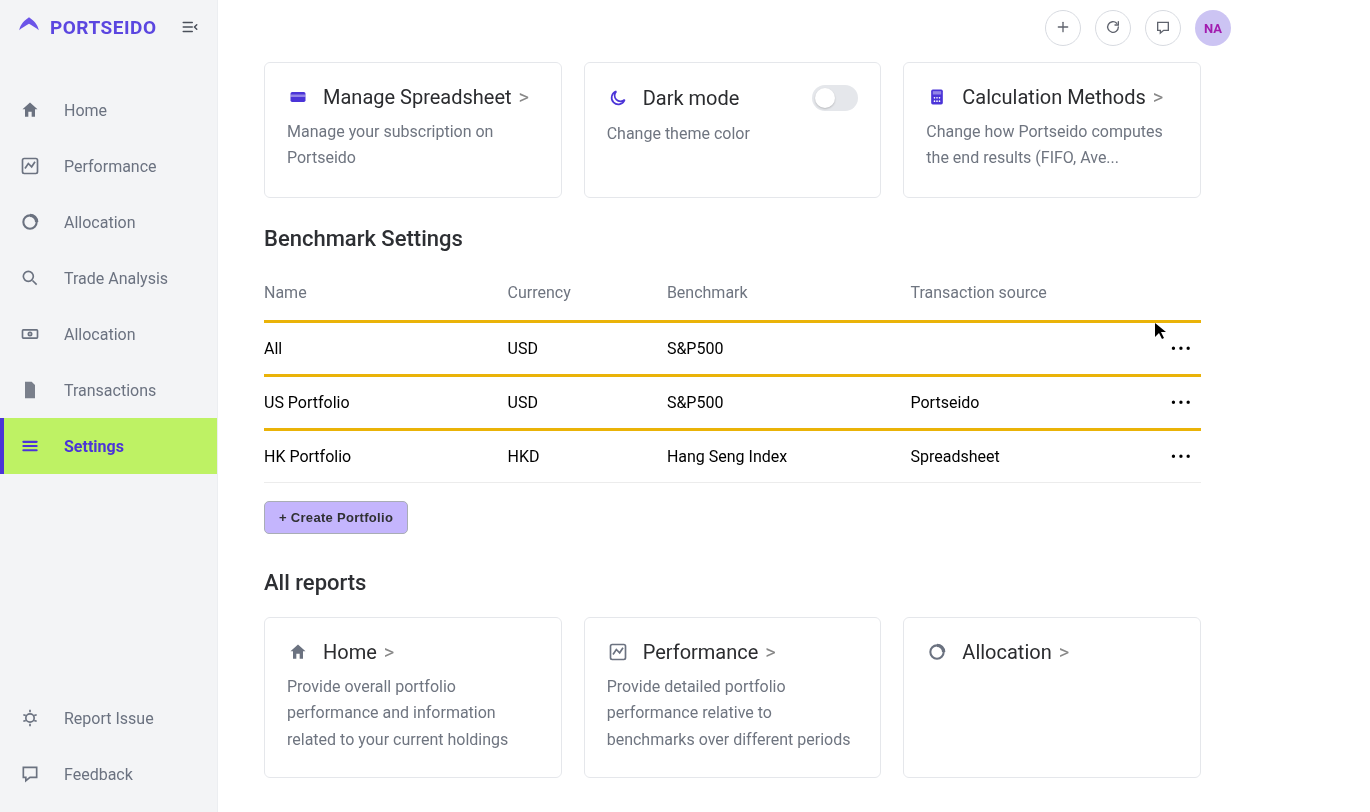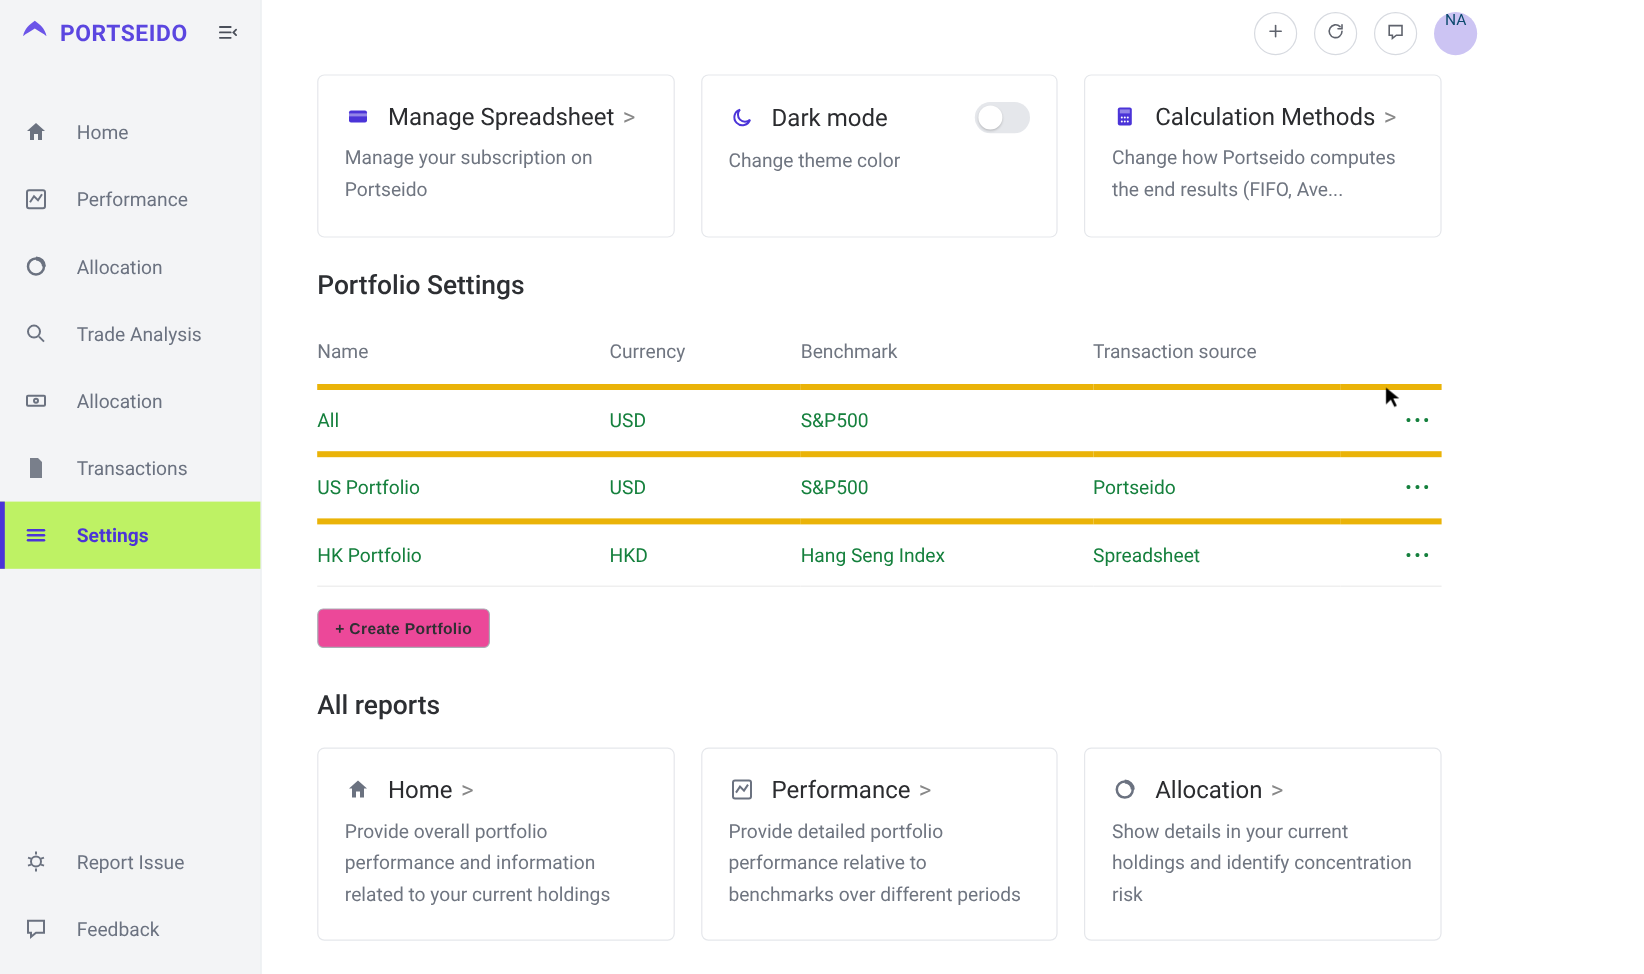--- a/index.html
+++ b/index.html
@@ -103,24 +103,24 @@
     background: #fff;
     color: #5f636d;
     display: flex; align-items: center; justify-content: center;
     cursor: pointer;
     font-size: 18px;
   }
   .avatar {
     width: 36px; height: 36px;
     border-radius: 50%;
     background: #ccc4f3;
-    color: #0c4a6e;
+    color: #a21caf;
     font-size: 13px;
-    font-weight: 400;
-    display: flex; align-items: flex-start; justify-content: center;
+    font-weight: 700;
+    display: flex; align-items: center; justify-content: center;
     cursor: pointer;
   }
   .content {
     padding: 62px 46px 40px 46px;
     height: 100%;
     overflow-y: auto;
   }
   h2.section {
     font-size: 22px;
     font-weight: 500;
@@ -190,22 +190,22 @@
   .ptable th {
     text-align: left;
     font-weight: 400;
     color: #6f7580;
     padding: 10px 8px 18px 0;
     font-size: 16px;
   }
   .ptable td {
     padding: 16px 8px 16px 0;
     font-size: 16px;
-    color: #15803d;
-    border-top: 5px solid #eab308;
+    color: #000000;
+    border-top: 3px solid #eab308;
   }
   .ptable tr:last-child td { border-bottom: 1px solid #ececec; }
   .col-name { width: 26%; }
   .col-currency { width: 17%; }
   .col-benchmark { width: 26%; }
   .col-source { width: 22%; }
   .col-actions { width: 9%; text-align: right; }
   .row-actions {
     color: #8c8f97;
     font-size: 18px;
@@ -216,21 +216,21 @@
   }
   .create-btn {
     display: inline-block;
     padding: 8px 14px;
     border: 1px solid #a9adb5;
     border-radius: 5px;
     font-size: 13px;
     font-weight: 600;
     letter-spacing: 0.3px;
     color: #2f3033;
-    background: #ec4899;
+    background: #c4b5fd;
     cursor: pointer;
     margin-bottom: 36px;
   }
   
   .fake-cursor {
     position: absolute;
     left: 936px;
     top: 322px;
     pointer-events: none;
   }
@@ -422,21 +422,21 @@
                   <circle cx="15" cy="17" r="1" fill="#fff"></circle>
                 </svg>
             </span>
             <span class="card-title"><span>Calculation Methods</span> <span class="chev">&gt;</span></span>
           </div>
           <div class="card-desc">Change how Portseido computes the end results (FIFO, Ave...</div>
         </div>
       </div>
 
       
-      <h2 class="section">Portfolio Settings</h2>
+      <h2 class="section">Benchmark Settings</h2>
       <table class="ptable">
         <thead>
           <tr>
             <th class="col-name">Name</th>
             <th class="col-currency">Currency</th>
             <th class="col-benchmark">Benchmark</th>
             <th class="col-source">Transaction source</th>
             <th class="col-actions"></th>
           </tr>
         </thead>
@@ -495,21 +495,20 @@
         <div class="card">
           <div class="card-head">
             <span class="icon" style="color:#6b7280">
               <svg width="20" height="20" viewBox="0 0 24 24" fill="none" stroke="currentColor" stroke-width="2.5">
                   <circle cx="12" cy="12" r="8"></circle>
                   <path d="M12 4 A8 8 0 0 1 20 12" stroke-width="4"></path>
                 </svg>
             </span>
             <span class="card-title"><span>Allocation</span> <span class="chev">&gt;</span></span>
           </div>
-          <div class="card-desc">Show details in your current holdings and identify concentration risk</div>
         </div>
       </div>
     </div>
 
     <div class="fake-cursor">
       <svg width="14" height="18" viewBox="0 0 14 18">
           <path d="M1 1 L1 15 L5 11 L8 17 L10 16 L7 10 L12 10 Z" fill="#000"></path>
         </svg>
     </div>
   </main>

